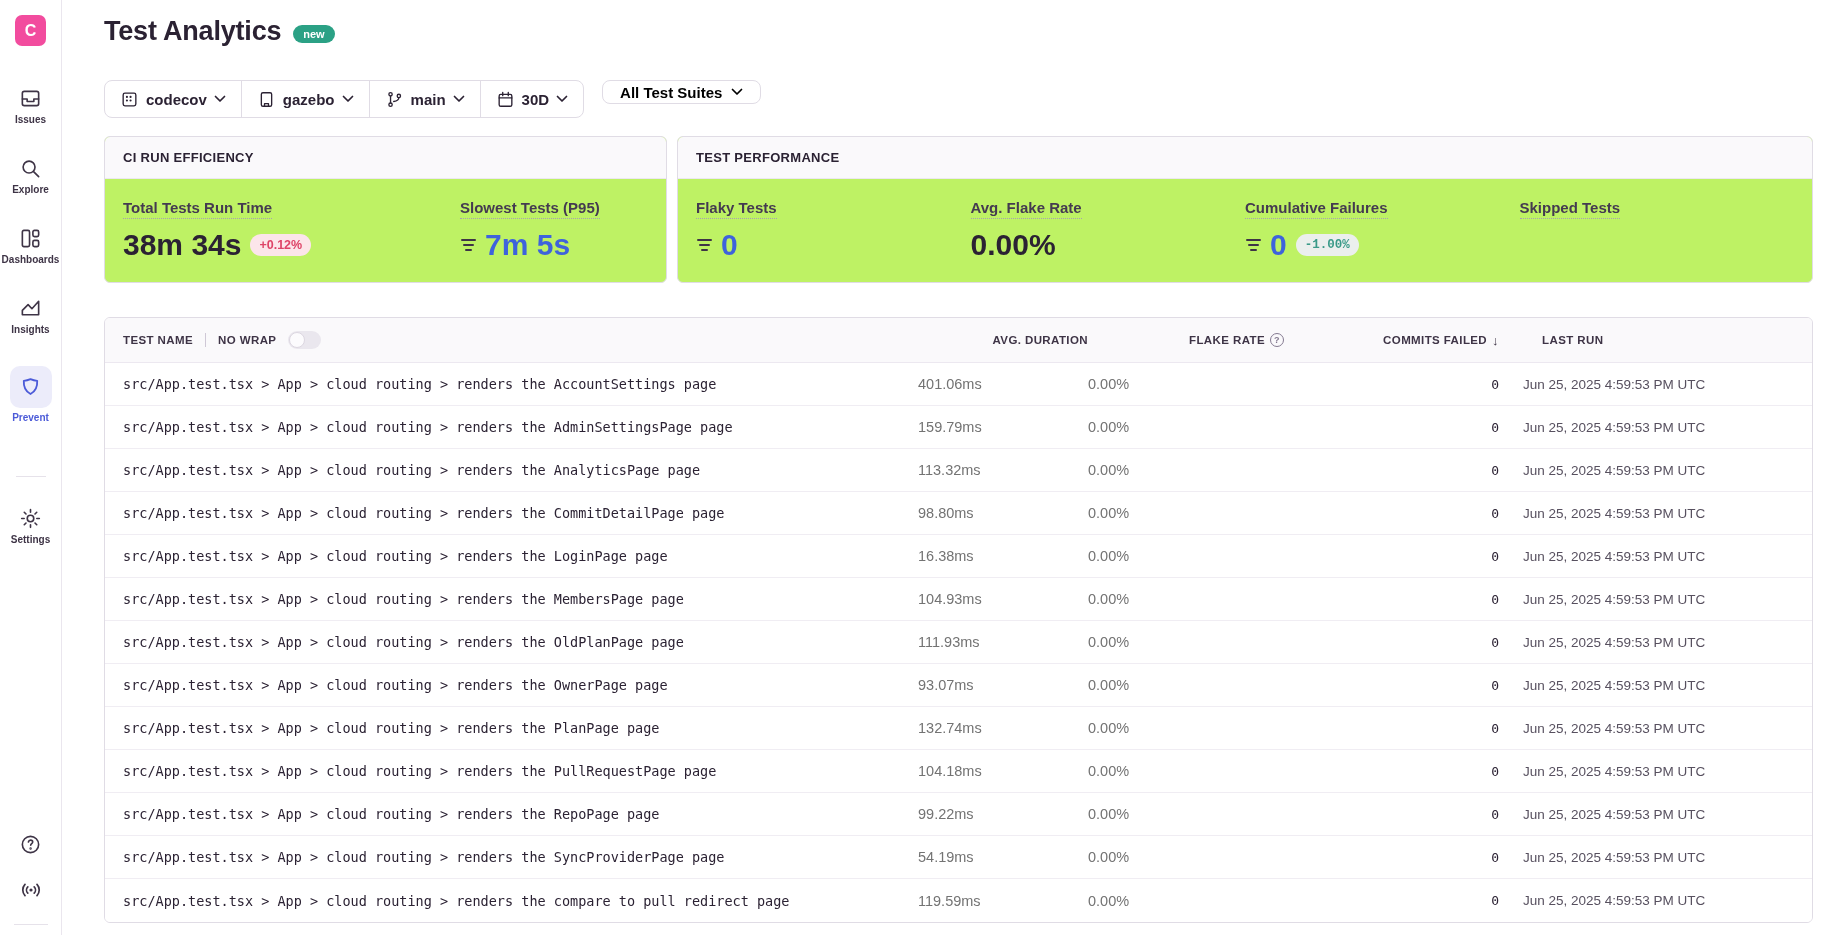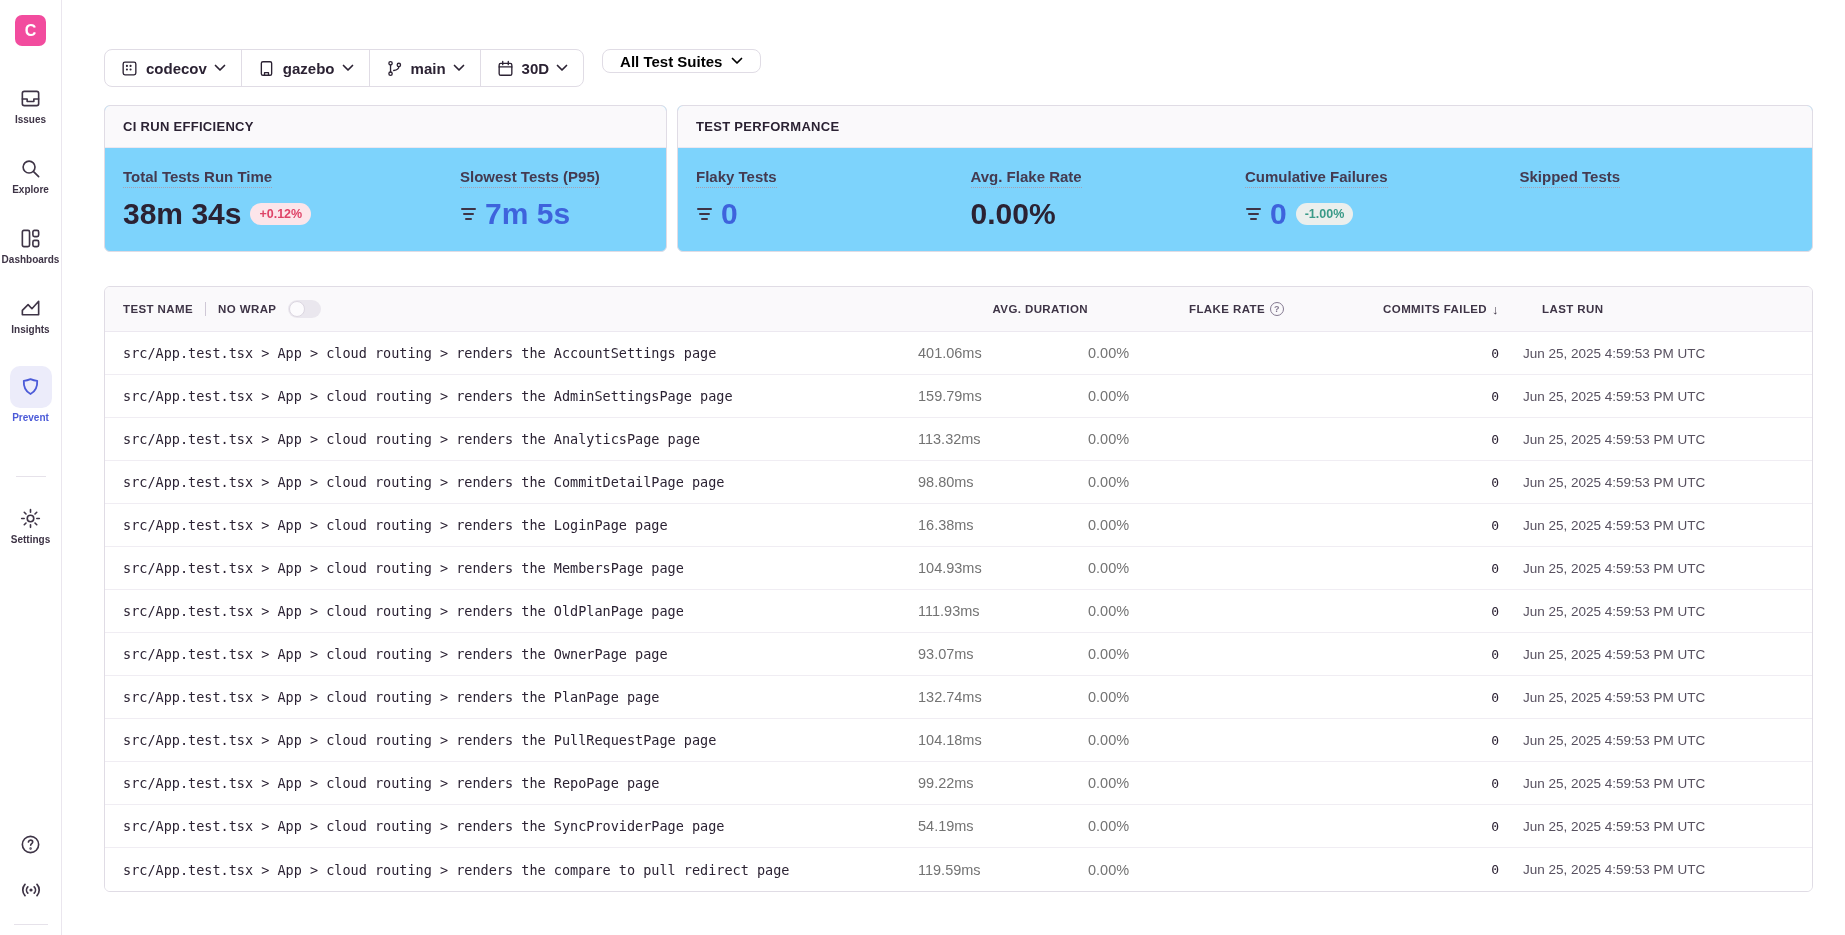--- a/index.html
+++ b/index.html
@@ -80,21 +80,21 @@
   }
   .seg + .seg{ border-left:1px solid var(--border); }
   .suites-btn{
     display:inline-flex; align-items:center; gap:9px; padding:0 17px;
     border:1px solid var(--border); border-radius:8px; height:24px;
     font-size:15px; font-weight:700; cursor:pointer; background:#fff;
   }
   .chev{ width:12px; height:8px; }
   
   .cards{ margin-top:18px; display:flex; gap:10px; }
-  .card{ border:1px solid var(--border); border-radius:6px; overflow:hidden; background:#7dd3fc; }
+  .card{ border:1px solid var(--border); border-radius:6px; overflow:hidden; background:#bef264; }
   .card.ci{ width:563px; }
   .card.perf{ flex:1; }
   .card-head{
     background:var(--header-bg); border-bottom:1px solid #ece8f0;
     padding:13px 18px; font-size:13px; font-weight:700; letter-spacing:.3px; color:#2b2233;
   }
   .card-body{ padding:20px 18px 22px; display:grid; }
   .card.ci .card-body{ grid-template-columns:337px 1fr; }
   .card.perf .card-body{ grid-template-columns:repeat(4,1fr); }
   .metric-label{
@@ -104,21 +104,21 @@
   .metric-value-row{ margin-top:11px; display:flex; align-items:center; gap:9px; }
   .metric-value{ font-size:30px; font-weight:700; color:#2b2233; line-height:1; }
   .metric-value.blue{ color:var(--accent); cursor:pointer; }
   .funnel{ display:flex; flex-direction:column; align-items:center; gap:3px; width:16px; }
   .funnel i{ display:block; height:2px; background:#3e3446; border-radius:1px; }
   .funnel i:nth-child(1){ width:15px; }
   .funnel i:nth-child(2){ width:11px; }
   .funnel i:nth-child(3){ width:7px; }
   .delta{ font-size:12.5px; font-weight:700; padding:4px 9px; border-radius:11px; }
   .delta.neg{ background:var(--badge-neg-bg); color:var(--badge-neg-text); }
-  .delta.pos{ background:var(--badge-pos-bg); color:var(--badge-pos-text); }
+  .delta.pos{ background:var(--badge-pos-bg); color:var(--badge-pos-text);font-family:Liberation Mono, monospace; }
   
   .table{ margin-top:34px; border:1px solid var(--border); border-radius:6px; overflow:hidden; }
   .trow{ display:grid; grid-template-columns:1fr 170px 196px 215px 313px; align-items:center; }
   .thead{
     background:var(--header-bg); border-bottom:1px solid #ece8f0; height:45px;
     font-size:11.5px; font-weight:700; letter-spacing:.4px; color:#3e3446;
   }
   .th{ cursor:pointer; }
   .th-name{ display:flex; align-items:center; gap:12px; padding-left:18px; }
   .th-pipe{ width:1px; height:14px; background:#cfc8d6; }
@@ -227,20 +227,24 @@
           <circle cx="12" cy="12" r="1.6" fill="currentColor" stroke="none"></circle>
           <path d="M8.8 15.2a4.6 4.6 0 0 1 0-6.4M15.2 8.8a4.6 4.6 0 0 1 0 6.4M6 17.6a8.2 8.2 0 0 1 0-11.2M18 6.4a8.2 8.2 0 0 1 0 11.2"></path>
         </svg>
     </span>
     <span class="foot-divider"></span>
   </div>
 </nav>
 
 <main class="main">
 
+  <div class="page-head">
+    <h1 class="page-title">Test Analytics</h1>
+    <span class="new-badge">new</span>
+  </div>
 
   <div class="filter-row">
     <div class="seg-group">
       <div class="seg">
         <svg class="stroke" width="19" height="19" viewBox="0 0 24 24">
             <rect x="4" y="4" width="16" height="16" rx="2.2"></rect>
             <path d="M8.7 8.7h.1M13.3 8.7h.1M8.7 13.3h.1M13.3 13.3h.1" style="stroke-width:2.6"></path>
           </svg>
         <span>codecov</span>
         <svg class="stroke chev" viewBox="0 0 12 8">

